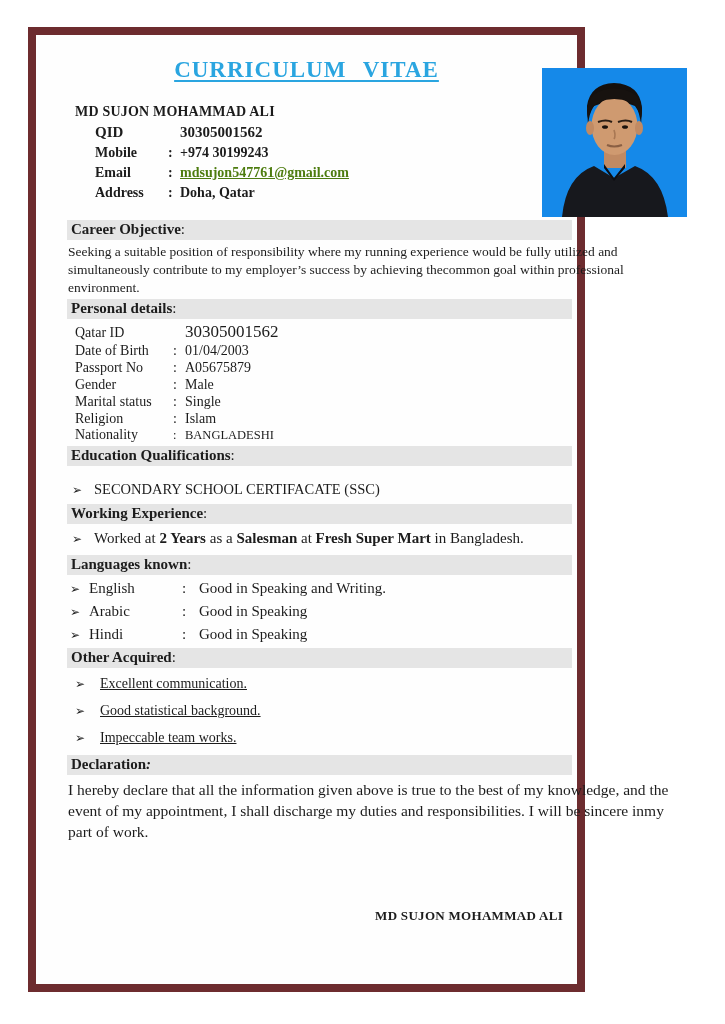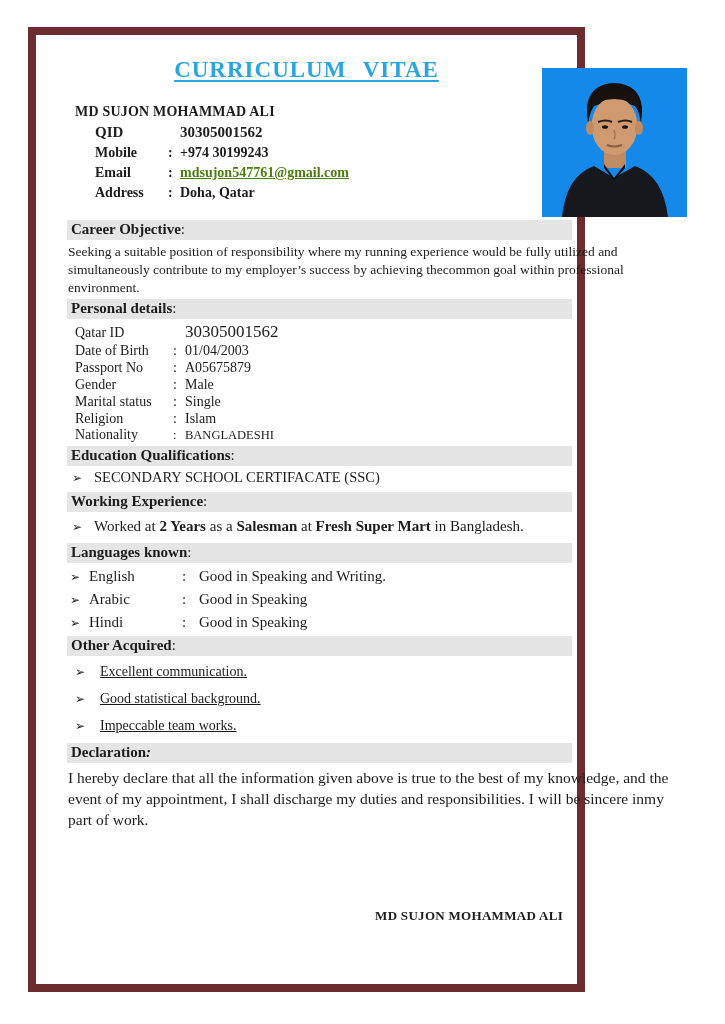--- a/index.html
+++ b/index.html
@@ -37,21 +37,21 @@
   .pd-row.big  { font-size:17px; line-height:19px; }
   .pd-row.small{ font-size:12.5px; line-height:15px; }
   .pd-label { display:inline-block; width:98px; font-size:14px; }
   .pd-sep { display:inline-block; width:12px; }
   .pd-rows { margin:3px 0 3px 0; }
 
   .bullet-row { margin:4px 0 4px 5px; font-size:14.5px; line-height:19px; }
   .bullet-row .arrow { display:inline-block; width:22px; font-family:"DejaVu Sans", sans-serif;
                        font-size:12px; color:#222; }
   .work .bullet-row { font-size:15px; margin:5px 0 6px 5px; }
-  .mt2 { margin-top:2px; } .mt4 { margin-top:4px; } .mt6 { margin-top:6px; } .mt3 { margin-top:3px; }
+  .mt2 { margin-top:14px; } .mt4 { margin-top:4px; } .mt6 { margin-top:6px; } .mt3 { margin-top:3px; }
 
   .lang-row { margin:3px 0 3px 3px; font-size:15px; line-height:19px; white-space:nowrap; }
   .lang-row .arrow { display:inline-block; width:19px; font-family:"DejaVu Sans", sans-serif;
                      font-size:12px; }
   .lang-name { display:inline-block; width:93px; }
   .lang-sep { display:inline-block; width:17px; }
 
   .other .bullet-row { margin:6px 0 7px 8px; font-size:14px;text-decoration:underline; }
   .other .bullet-row .arrow { width:25px; }
 

